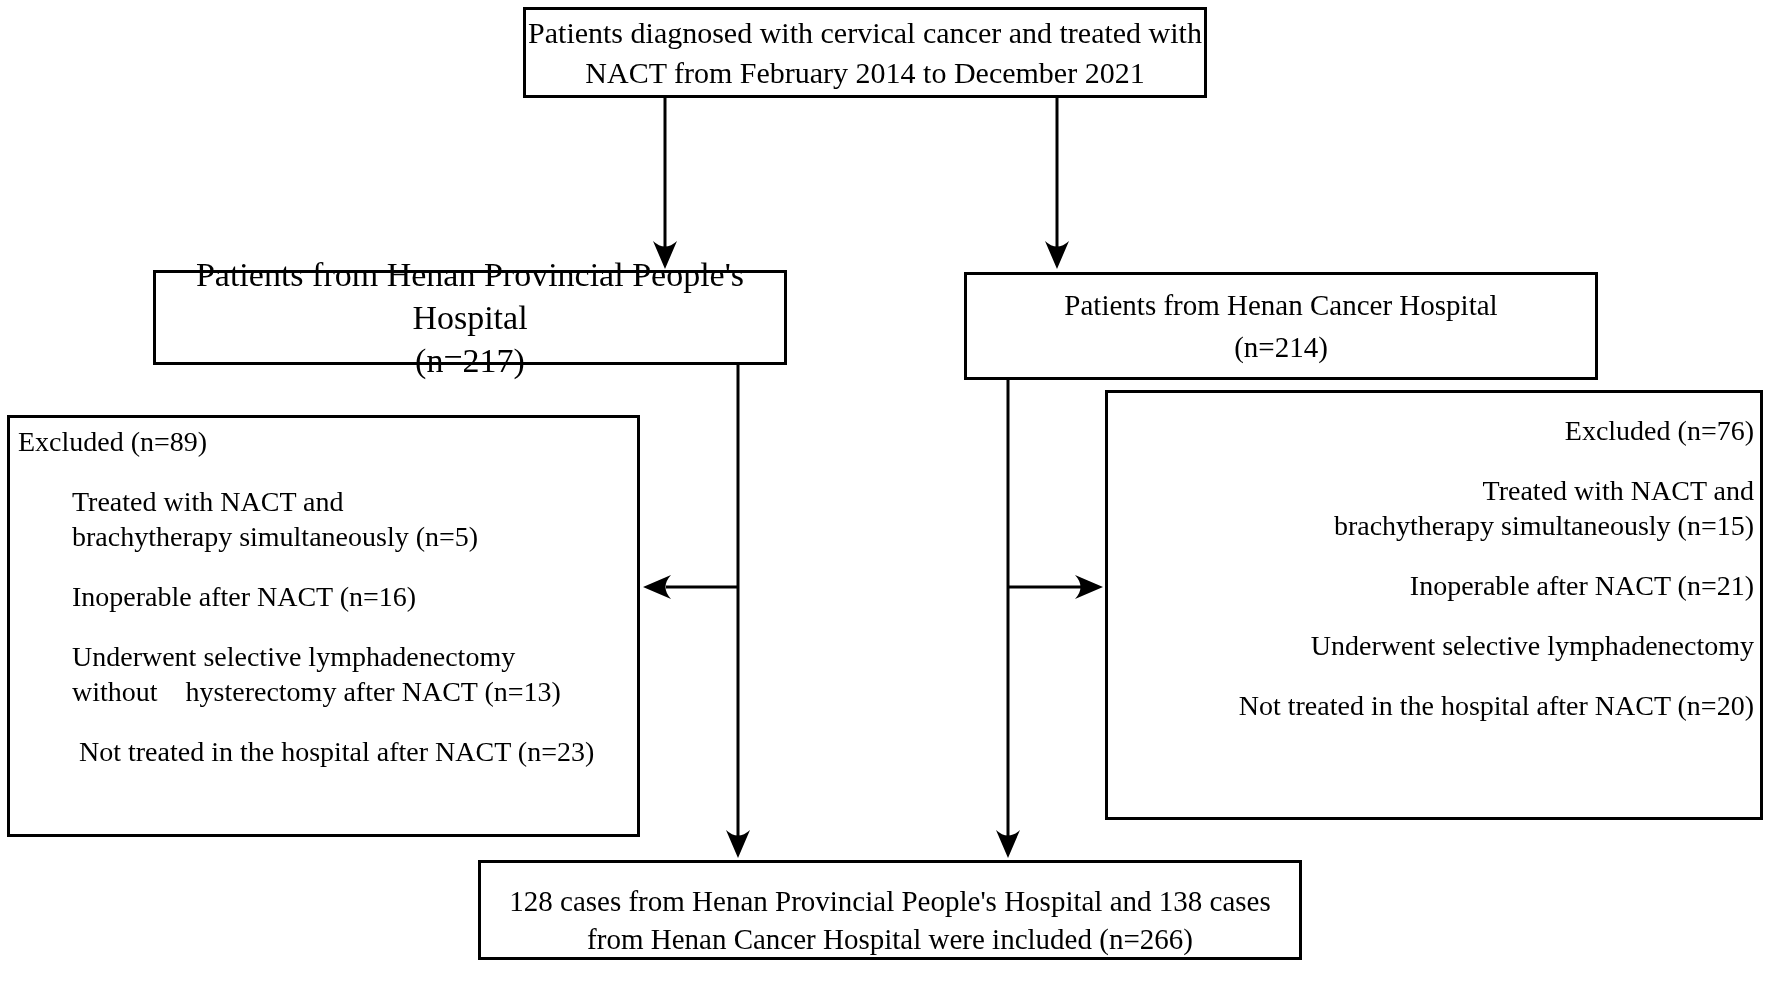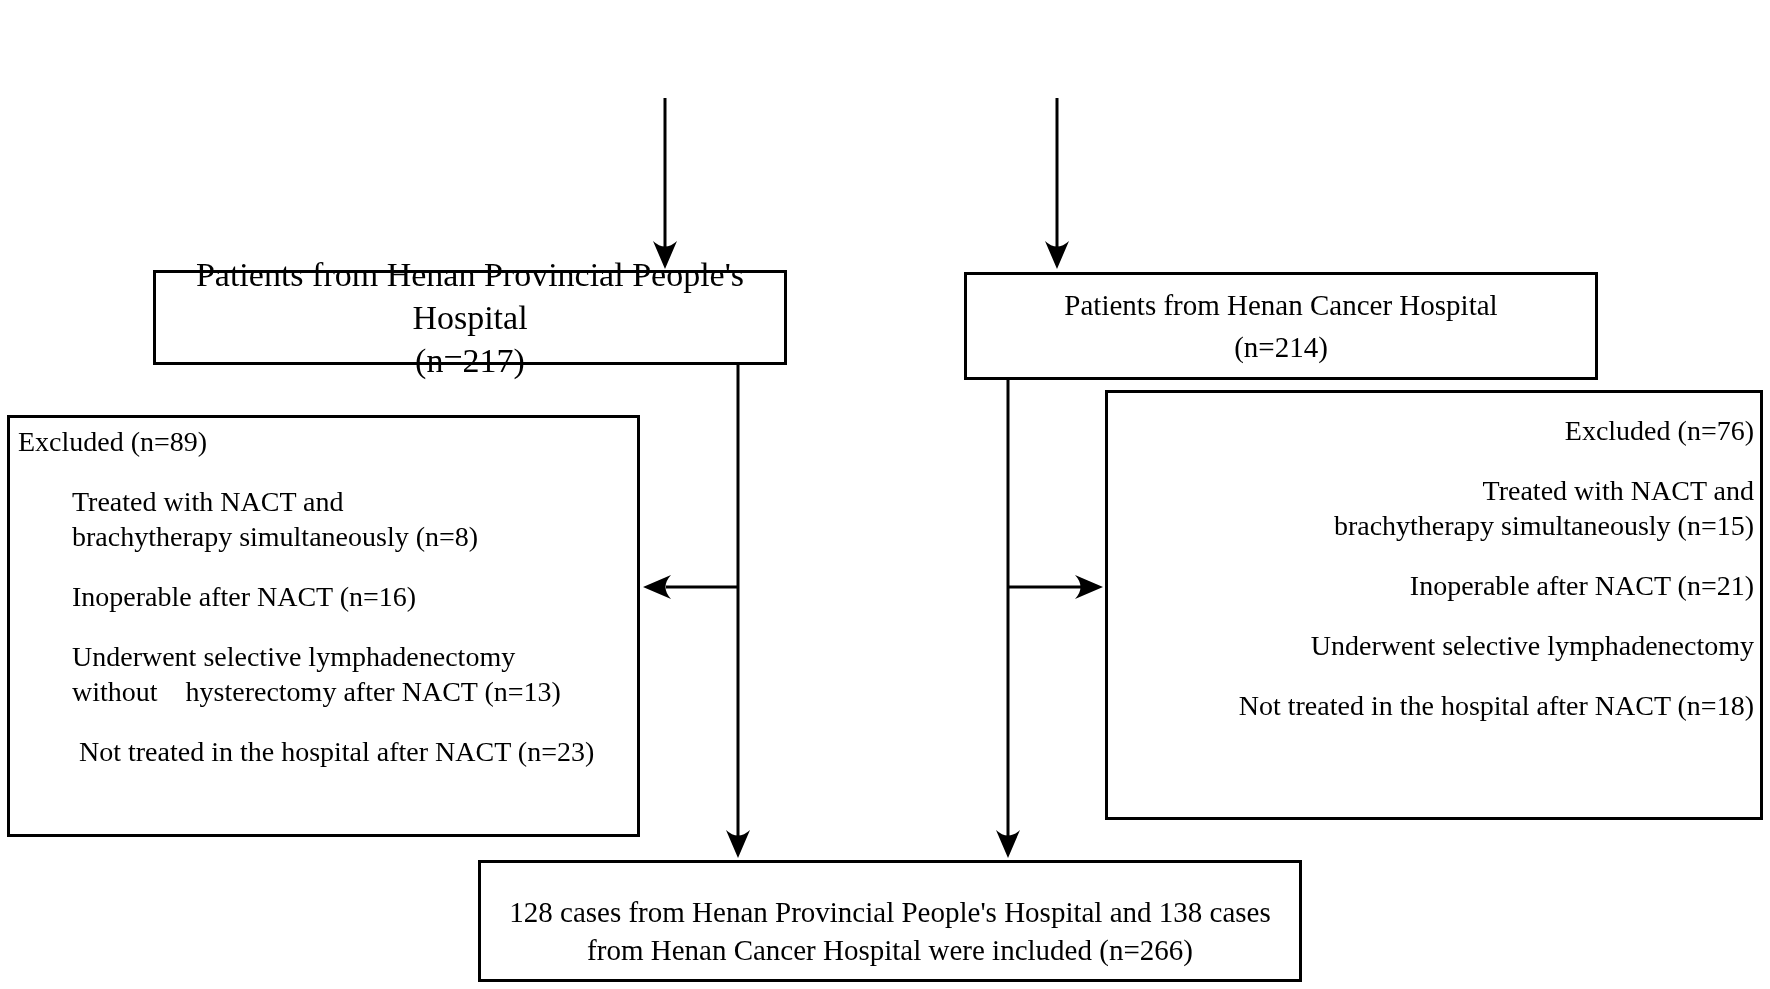--- a/index.html
+++ b/index.html
@@ -70,21 +70,21 @@
     white-space: pre-wrap;
   }
   .excl-item {
     padding-left: 54px;
   }
   .excl-line {
     display: block;
     white-space: pre-wrap;
   }
   .included-box {
-    left: 478px; top: 860px; width: 824px; height: 122px;
+    left: 478px; top: 860px; width: 824px; height: 100px;
     font-size: 29px; line-height: 38px;
     padding-top: 20px;
     box-sizing: border-box;
   }
   .flow-line {
     stroke: #000000;
     stroke-width: 3;
     fill: none;
   }
   .flow-head {
@@ -109,36 +109,40 @@
     <g class="flow-head" fill="#000000">
       <path d="M 665 269 L 653 241 Q 665 252 677 241 Z"></path>
       <path d="M 1057 269 L 1045 241 Q 1057 252 1069 241 Z"></path>
       <path d="M 738 858 L 726 830 Q 738 841 750 830 Z"></path>
       <path d="M 1008 858 L 996 830 Q 1008 841 1020 830 Z"></path>
       <path d="M 643 587 L 671 575 Q 660 587 671 599 Z"></path>
       <path d="M 1103 587 L 1075 575 Q 1086 587 1075 599 Z"></path>
     </g>
   </svg>
 
+  <div class="fbox center-box title-box">
+    <span>Patients diagnosed with cervical cancer and treated with</span>
+    <span>NACT from February 2014 to December 2021</span>
+  </div>
 
   <div class="fbox center-box cohort-left">
     <span>Patients from Henan Provincial People's Hospital</span>
     <span>(n=217)</span>
   </div>
 
   <div class="fbox center-box cohort-right">
     <span>Patients from Henan Cancer Hospital</span>
     <span>(n=214)</span>
   </div>
 
   <div class="fbox excl-box excl-left">
     <span class="excl-header">Excluded (n=89)</span>
     <div class="excl-item">
       <span class="excl-line">Treated with NACT and</span>
-      <span class="excl-line">brachytherapy simultaneously (n=8)</span>
+      <span class="excl-line">brachytherapy simultaneously (n=5)</span>
     </div>
     <div class="excl-item">
       <span class="excl-line">Inoperable after NACT (n=16)</span>
     </div>
     <div class="excl-item">
       <span class="excl-line">Underwent selective lymphadenectomy</span>
       <span class="excl-line">without    hysterectomy after NACT (n=13)</span>
     </div>
     <div class="excl-item">
       <span class="excl-line"> Not treated in the hospital after NACT (n=23)</span>
@@ -151,21 +155,21 @@
       <span class="excl-line">Treated with NACT and</span>
       <span class="excl-line">brachytherapy simultaneously (n=15)</span>
     </div>
     <div class="excl-item">
       <span class="excl-line">Inoperable after NACT (n=21)</span>
     </div>
     <div class="excl-item">
       <span class="excl-line">Underwent selective lymphadenectomy</span>
     </div>
     <div class="excl-item">
-      <span class="excl-line"> Not treated in the hospital after NACT (n=18)</span>
+      <span class="excl-line"> Not treated in the hospital after NACT (n=20)</span>
     </div>
   </div>
 
   <div class="fbox center-box included-box">
     <span>128 cases from Henan Provincial People's Hospital and 138 cases</span>
     <span>from Henan Cancer Hospital were included (n=266)</span>
   </div>
 
 </div>
 

